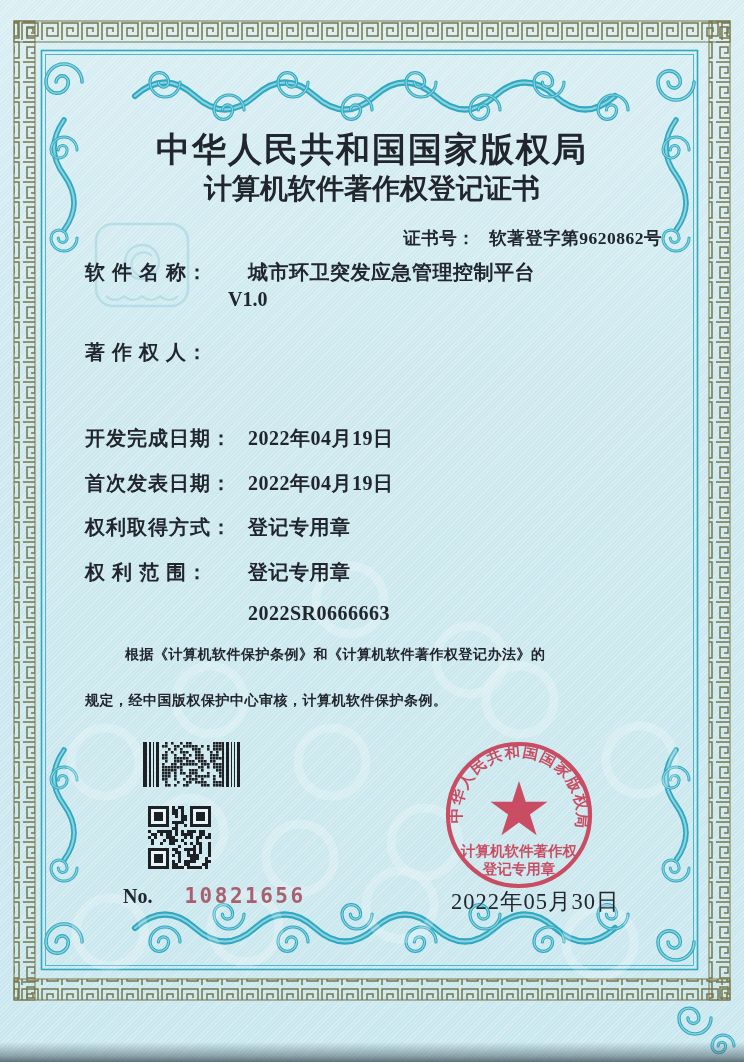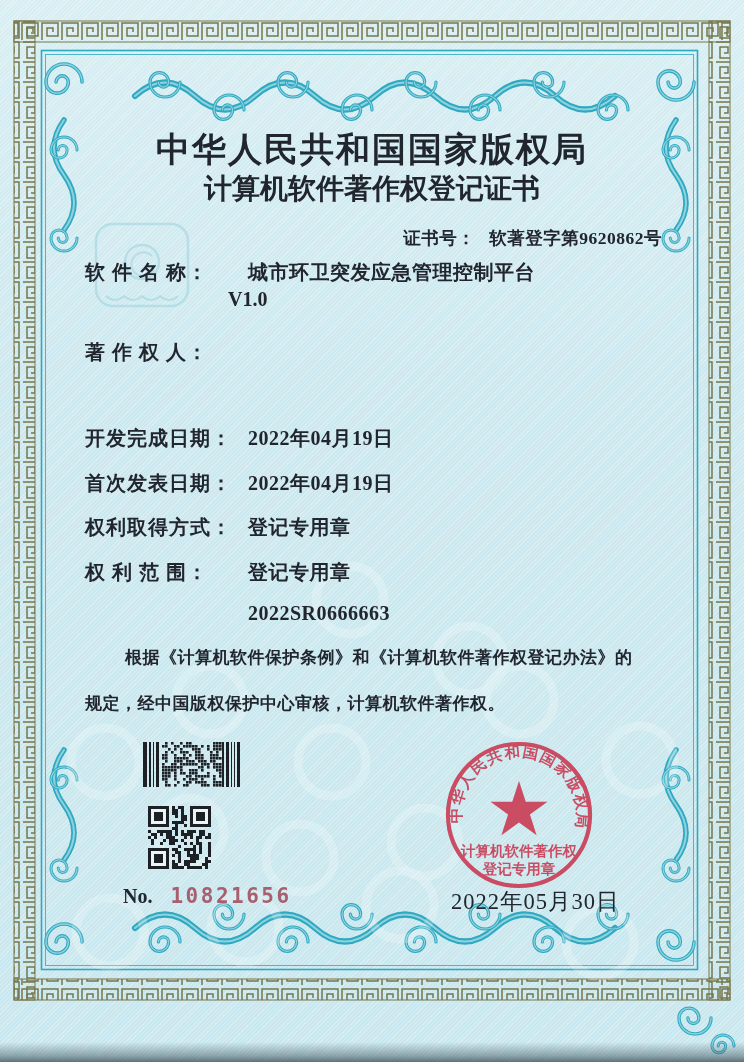--- a/index.html
+++ b/index.html
@@ -21,26 +21,26 @@
   }
   .certno{
     top:226px;right:82px;font-size:17.5px;font-weight:700;color:var(--ink);
     letter-spacing:.5px;
   }
   .certno .gap{display:inline-block;width:14px;}
   .row{left:0;top:0;width:100%;height:30px;}
   .lab{position:absolute;left:85px;font-size:20px;font-weight:800;color:var(--ink);letter-spacing:1px;white-space:pre;text-align:right;}
   .val{position:absolute;left:248px;font-size:20px;font-weight:800;color:var(--ink);letter-spacing:.5px;}
   .val2{position:absolute;left:228px;top:29px;font-size:20px;font-weight:800;color:var(--ink);}
-  .statement{left:85px;width:585px;font-size:17px;font-weight:700;color:var(--ink);letter-spacing:.5px;}
+  .statement{left:85px;width:585px;font-size:14px;font-weight:700;color:var(--ink);letter-spacing:.5px;}
   .serial{top:884px;left:123px;font-size:20px;}
   .serial .no{font-weight:900;color:var(--ink);}
   .serial .digits{
     font-family:"DejaVu Sans Mono","Liberation Mono",monospace;
-    color:var(--serialred);font-size:21px;letter-spacing:2.5px;margin-left:18px;font-weight:700;
+    color:var(--serialred);font-size:21px;letter-spacing:2.5px;margin-left:32px;font-weight:700;
   }
   .issue-date{top:886px;left:451px;font-size:22.5px;font-weight:400;color:var(--ink);letter-spacing:1px;}
   .scan-shadow{left:0;right:0;bottom:0;height:20px;
     background:linear-gradient(180deg, rgba(60,80,90,0) 0%, rgba(55,75,85,.45) 70%, rgba(35,50,58,.65) 100%);}
   svg text{font-family:"Liberation Serif","DejaVu Serif",serif;}
 </style>
 </head>
 <body>
 
 <div class="page">
@@ -195,21 +195,21 @@
   </div>
   <div class="abs row" style="top:559px">
     <span class="lab">权 利 范 围：</span>
     <span class="val">登记专用章</span>
   </div>
   <div class="abs row" style="top:602px">
     <span class="val">2022SR0666663</span>
   </div>
 
   <div class="abs statement" style="top:646px;text-indent:40px;">根据《计算机软件保护条例》和《计算机软件著作权登记办法》的</div>
-  <div class="abs statement" style="top:692px;">规定，经中国版权保护中心审核，计算机软件著作权。</div>
+  <div class="abs statement" style="top:692px;">规定，经中国版权保护中心审核，计算机软件保护条例。</div>
 
   <svg id="barcode" class="abs" width="98" height="46" viewBox="0 0 98 46" style="left:143px;top:742px;">
       <rect x="0" y="0" width="4" height="45" fill="#1d2126"></rect>
       <rect x="6" y="0" width="2" height="45" fill="#1d2126"></rect>
       <rect x="10" y="0" width="1" height="45" fill="#1d2126"></rect>
       <rect x="13" y="0" width="3" height="45" fill="#1d2126"></rect>
       <rect x="79" y="0" width="2" height="45" fill="#1d2126"></rect>
       <rect x="83" y="0" width="3" height="45" fill="#1d2126"></rect>
       <rect x="88" y="0" width="1" height="45" fill="#1d2126"></rect>
       <rect x="91" y="0" width="1" height="45" fill="#1d2126"></rect>

